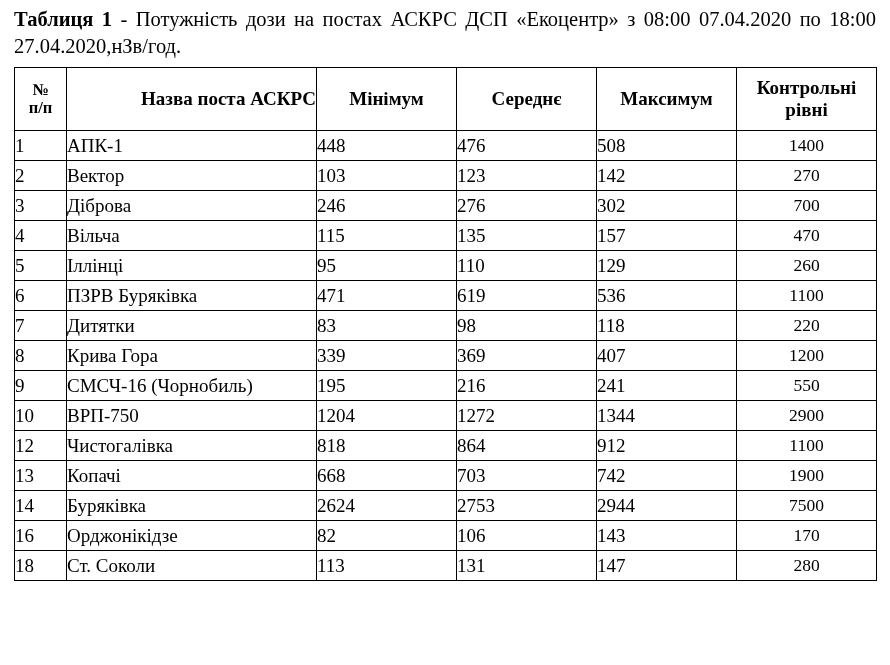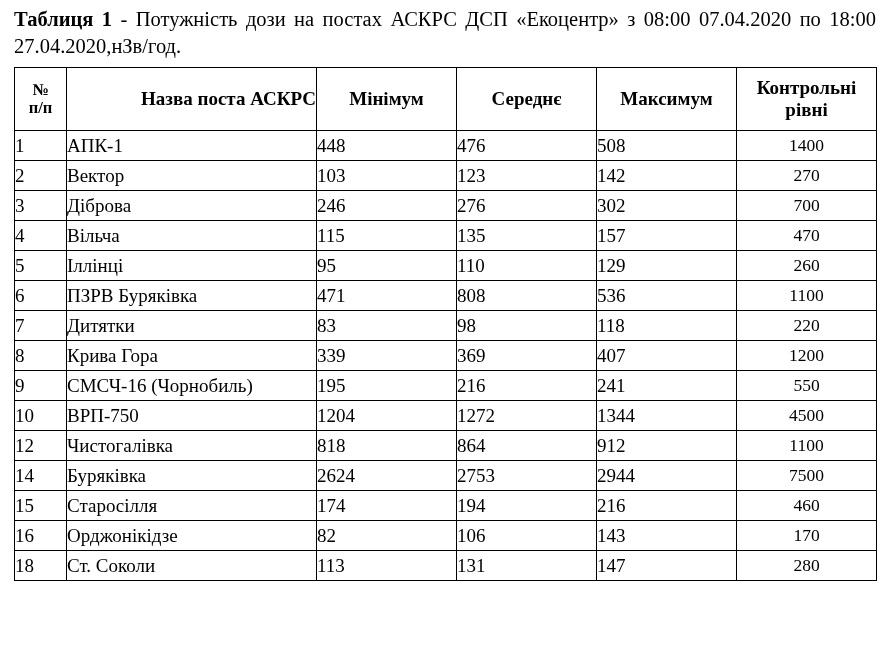--- a/index.html
+++ b/index.html
@@ -159,21 +159,21 @@
           <td class="name">Іллінці</td>
           <td class="val">95</td>
           <td class="val">110</td>
           <td class="val">129</td>
           <td class="ctrl">260</td>
         </tr>
         <tr>
           <td class="num">6</td>
           <td class="name">ПЗРВ  Буряківка</td>
           <td class="val">471</td>
-          <td class="val">808</td>
+          <td class="val">619</td>
           <td class="val">536</td>
           <td class="ctrl">1100</td>
         </tr>
         <tr>
           <td class="num">7</td>
           <td class="name">Дитятки</td>
           <td class="val">83</td>
           <td class="val">98</td>
           <td class="val">118</td>
           <td class="ctrl">220</td>
@@ -193,47 +193,47 @@
           <td class="val">216</td>
           <td class="val">241</td>
           <td class="ctrl">550</td>
         </tr>
         <tr>
           <td class="num">10</td>
           <td class="name">ВРП-750</td>
           <td class="val">1204</td>
           <td class="val">1272</td>
           <td class="val">1344</td>
-          <td class="ctrl">4500</td>
+          <td class="ctrl">2900</td>
         </tr>
         <tr>
           <td class="num">12</td>
           <td class="name">Чистогалівка</td>
           <td class="val">818</td>
           <td class="val">864</td>
           <td class="val">912</td>
           <td class="ctrl">1100</td>
         </tr>
         <tr>
+          <td class="num">13</td>
+          <td class="name">Копачі</td>
+          <td class="val">668</td>
+          <td class="val">703</td>
+          <td class="val">742</td>
+          <td class="ctrl">1900</td>
+        </tr>
+        <tr>
           <td class="num">14</td>
           <td class="name">Буряківка</td>
           <td class="val">2624</td>
           <td class="val">2753</td>
           <td class="val">2944</td>
           <td class="ctrl">7500</td>
         </tr>
         <tr>
-          <td class="num">15</td>
-          <td class="name">Старосілля</td>
-          <td class="val">174</td>
-          <td class="val">194</td>
-          <td class="val">216</td>
-          <td class="ctrl">460</td>
-        </tr>
-        <tr>
           <td class="num">16</td>
           <td class="name">Орджонікідзе</td>
           <td class="val">82</td>
           <td class="val">106</td>
           <td class="val">143</td>
           <td class="ctrl">170</td>
         </tr>
         <tr>
           <td class="num">18</td>
           <td class="name">Ст. Соколи</td>

